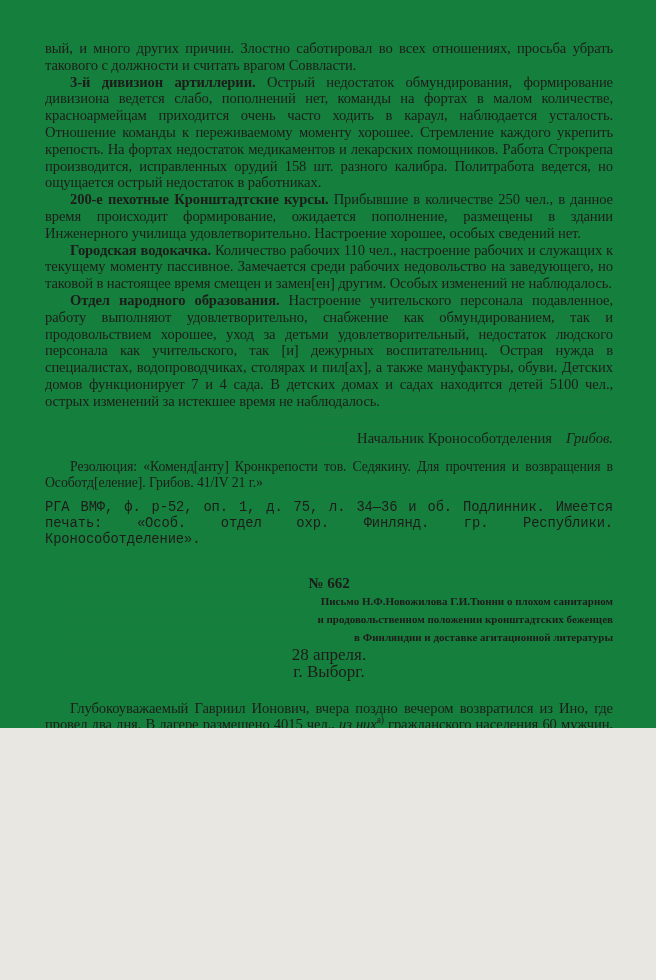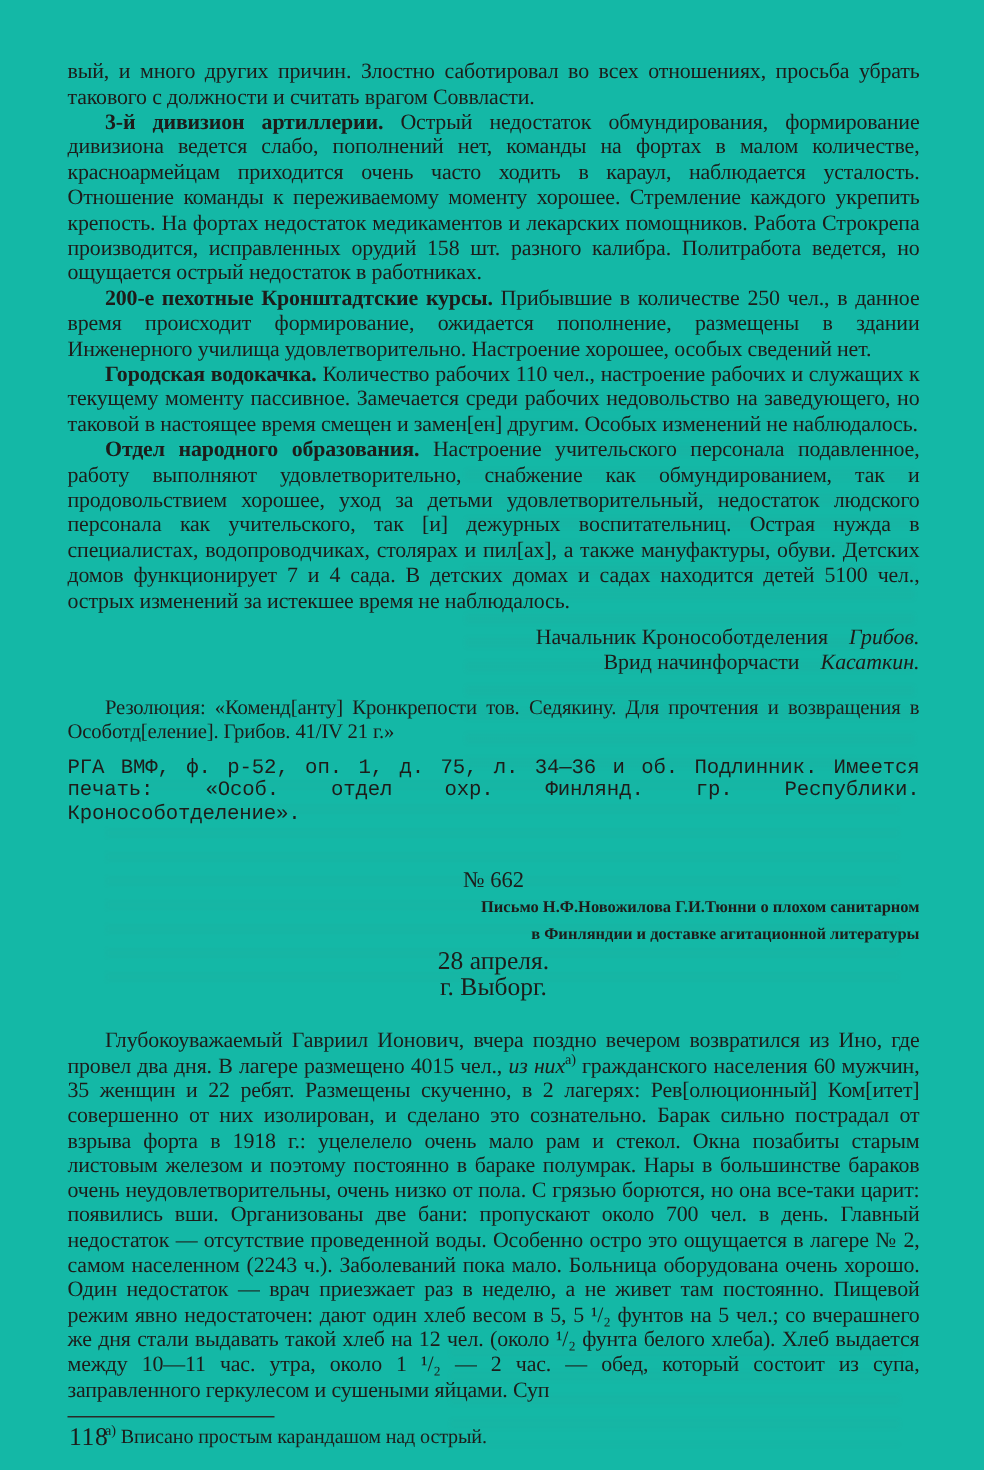--- a/index.html
+++ b/index.html
@@ -1,34 +1,34 @@
 <!DOCTYPE html>
 <html lang="ru"><head>
 <meta charset="utf-8">
 <style>
   html,body{margin:0;padding:0;background:#e9e7e2;}
   .page{
     position:relative;
-    width:656px;height:980px;
-    background:#14b8a6;
+    width:656px;height:728px;
+    background:#15803d;
     font-family:"Liberation Serif","DejaVu Serif",serif;
     color:#1d1c1a;
     overflow:hidden;
     box-shadow:0 0 4px rgba(0,0,0,.2);
   }
   .content{position:absolute;left:45px;top:40px;width:568px;}
   p{margin:0;text-align:justify;font-size:14.6px;line-height:16.8px;letter-spacing:-0.1px;}
   .indent{text-indent:25px;}
   .lead{font-weight:bold;}
-  .sig-block{margin-top:7px;text-align:right;font-size:14.6px;line-height:17.6px;}
+  .sig-block{margin-top:20px;text-align:right;font-size:14.6px;line-height:17.6px;}
   .sig-name{font-style:italic;margin-left:14px;}
   .small{font-size:13.8px;line-height:15.9px;}
   .resolution{margin-top:12px;text-indent:25px;}
   .archive{margin-top:9px;font-family:Liberation Mono, monospace;}
-  .doc-number{margin-top:26px;text-align:center;font-weight:normal;font-size:15px;line-height:18px;}
+  .doc-number{margin-top:26px;text-align:center;font-weight:bold;font-size:15px;line-height:18px;}
   .doc-title{text-align:right;font-weight:bold;font-size:11px;line-height:18px;}
   .dateline{text-align:center;font-size:17px;line-height:17px;}
   .letter{margin-top:20px;line-height:16.6px;}
   .italic{font-style:italic;}
   sup.fn{font-size:9.5px;line-height:0;vertical-align:super;}
   .footnote-rule{margin-top:9px;width:138px;border-top:1px solid #2a2a28;height:0;}
   .footnote{margin-top:5px;text-indent:25px;font-size:13.4px;line-height:15.5px;text-align:left;}
   .page-number{position:absolute;left:46px;top:948px;font-size:17px;letter-spacing:.5px;}
   .bleed{position:absolute;pointer-events:none;opacity:.55;
     background:repeating-linear-gradient(to bottom, rgba(110,105,95,.06) 0 7px, rgba(0,0,0,0) 7px 16px);
@@ -53,31 +53,31 @@
     <p class="indent"><span class="lead">3-й дивизион артиллерии.</span><span> Острый недостаток обмундирования, формирование дивизиона ведется слабо, пополнений нет, команды на фортах в малом количестве, красноармейцам приходится очень часто ходить в караул, наблюдается усталость. Отношение команды к переживаемому моменту хорошее. Стремление каждого укрепить крепость. На фортах недостаток медикаментов и лекарских помощников. Работа Строкрепа производится, исправленных орудий 158 шт. разного калибра. Политработа ведется, но ощущается острый недостаток в работниках.</span></p>
 
     <p class="indent"><span class="lead">200-е пехотные Кронштадтские курсы.</span><span> Прибывшие в количестве 250 чел., в данное время происходит формирование, ожидается пополнение, размещены в здании Инженерного училища удовлетворительно. Настроение хорошее, особых сведений нет.</span></p>
 
     <p class="indent"><span class="lead">Городская водокачка.</span><span> Количество рабочих 110 чел., настроение рабочих и служащих к текущему моменту пассивное. Замечается среди рабочих недовольство на заведующего, но таковой в настоящее время смещен и замен[ен] другим. Особых изменений не наблюдалось.</span></p>
 
     <p class="indent"><span class="lead">Отдел народного образования.</span><span> Настроение учительского персонала подавленное, работу выполняют удовлетворительно, снабжение как обмундированием, так и продовольствием хорошее, уход за детьми удовлетворительный, недостаток людского персонала как учительского, так [и] дежурных воспитательниц. Острая нужда в специалистах, водопроводчиках, столярах и пил[ах], а также мануфактуры, обуви. Детских домов функционирует 7 и 4 сада. В детских домах и садах находится детей 5100 чел., острых изменений за истекшее время не наблюдалось.</span></p>
 
     <div class="sig-block">
       <div><span>Начальник Кронособотделения</span><span class="sig-name">Грибов.</span></div>
-      <div><span>Врид начинфорчасти</span><span class="sig-name">Касаткин.</span></div>
     </div>
 
     <p class="small resolution">Резолюция: «Коменд[анту] Кронкрепости тов. Седякину. Для прочтения и возвращения в Особотд[еление]. Грибов. 41/IV 21 г.»</p>
 
     <p class="small archive">РГА ВМФ, ф. р-52, оп. 1, д. 75, л. 34—36 и об. Подлинник. Имеется печать: «Особ. отдел охр. Финлянд. гр. Республики. Кронособотделение».</p>
 
     <div class="doc-number">№ 662</div>
 
     <div class="doc-title">
       <div>Письмо Н.Ф.Новожилова Г.И.Тюнни о плохом санитарном</div>
+      <div>и продовольственном положении кронштадтских беженцев</div>
       <div>в Финляндии и доставке агитационной литературы</div>
     </div>
 
     <div class="dateline">
       <div>28 апреля.</div>
       <div>г. Выборг.</div>
     </div>
 
     <p class="indent letter"><span>Глубокоуважаемый Гавриил Ионович, вчера поздно вечером возвратился из Ино, где провел два дня. В лагере размещено 4015 чел., </span><span class="italic">из них</span><sup class="fn">а)</sup><span> гражданского населения 60 мужчин, 35 женщин и 22 ребят. Размещены скученно, в 2 лагерях: Рев[олюционный] Ком[итет] совершенно от них изолирован, и сделано это сознательно. Барак сильно пострадал от взрыва форта в 1918 г.: уцелелело очень мало рам и стекол. Окна позабиты старым листовым железом и поэтому постоянно в бараке полумрак. Нары в большинстве бараков очень неудовлетворительны, очень низко от пола. С грязью борются, но она все-таки царит: появились вши. Организованы две бани: пропускают около 700 чел. в день. Главный недостаток — отсутствие проведенной воды. Особенно остро это ощущается в лагере № 2, самом населенном (2243 ч.). Заболеваний пока мало. Больница оборудована очень хорошо. Один недостаток — врач приезжает раз в неделю, а не живет там постоянно. Пищевой режим явно недостаточен: дают один хлеб весом в 5, 5 ¹/₂ фунтов на 5 чел.; со вчерашнего же дня стали выдавать такой хлеб на 12 чел. (около ¹/₂ фунта белого хлеба). Хлеб выдается между 10—11 час. утра, около 1 ¹/₂ — 2 час. — обед, который состоит из супа, заправленного геркулесом и сушеными яйцами. Суп</span></p>
 

